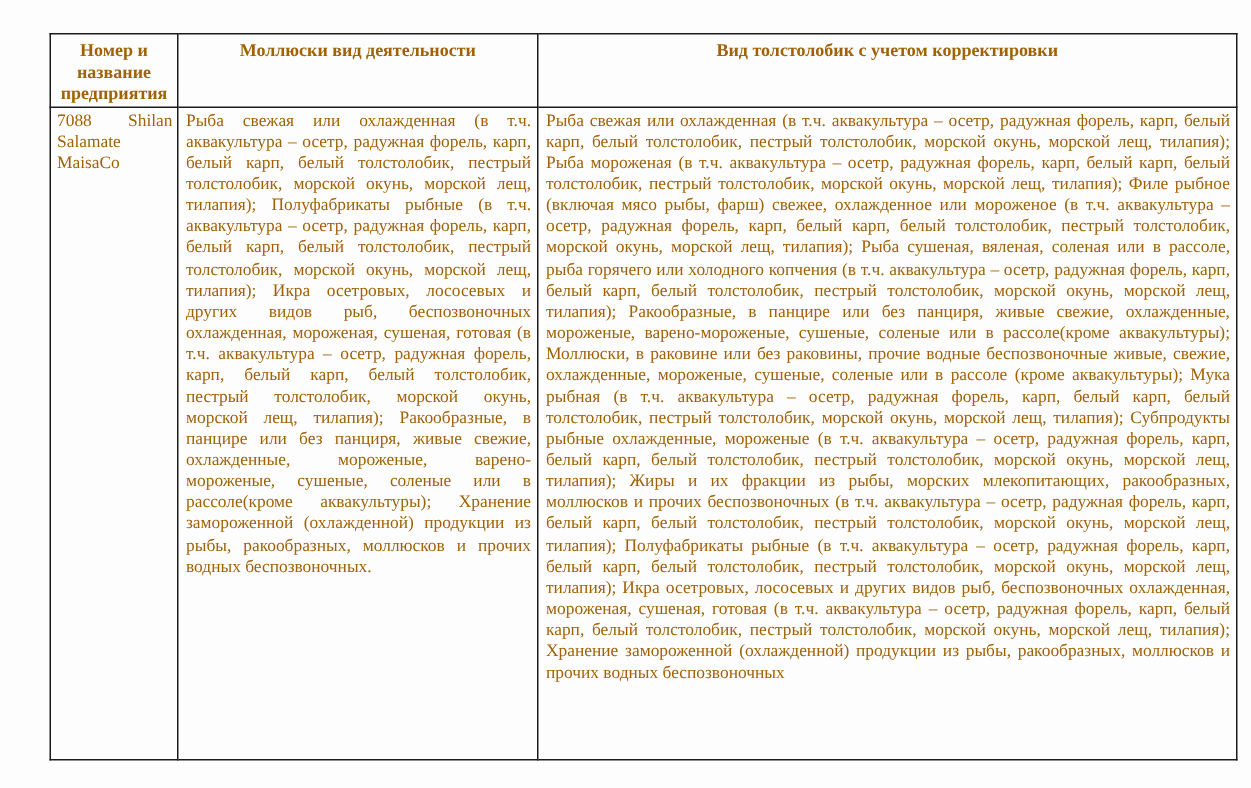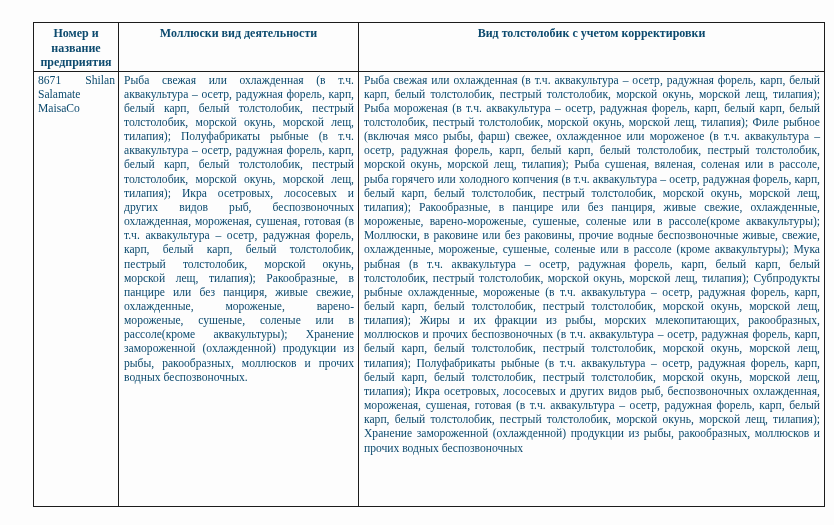--- a/index.html
+++ b/index.html
@@ -6,21 +6,21 @@
     margin: 0;
     padding: 0;
     background: #ffffff;
   }
   .page {
     position: relative;
     width: 834px;
     height: 525px;
     background: #fdfdfd;
     font-family: "Liberation Serif", serif;
-    color: #0c4a6e;
+    color: #a16207;
     overflow: hidden;
   }
   table.activity-table {
     position: absolute;
     left: 33px;
     top: 22px;
     width: 791px;
     border-collapse: collapse;
     table-layout: fixed;
   }
@@ -63,21 +63,21 @@
       <col class="c2">
       <col class="c3">
     </colgroup>
     <tbody>
       <tr class="header-row">
         <th>Номер и название предприятия</th>
         <th>Моллюски вид деятельности</th>
         <th>Вид толстолобик с учетом корректировки</th>
       </tr>
       <tr class="body-row">
-        <td class="enterprise-cell">8671 Shilan Salamate MaisaCo</td>
+        <td class="enterprise-cell">7088 Shilan Salamate MaisaCo</td>
         <td>Рыба свежая или охлажденная (в т.ч. аквакультура – осетр, радужная форель, карп, белый карп, белый толстолобик, пестрый толстолобик, морской окунь, морской лещ, тилапия); Полуфабрикаты рыбные (в т.ч. аквакультура – осетр, радужная форель, карп, белый карп, белый толстолобик, пестрый толстолобик, морской окунь, морской лещ, тилапия); Икра осетровых, лососевых и других видов рыб, беспозвоночных охлажденная, мороженая, сушеная, готовая (в т.ч. аквакультура – осетр, радужная форель, карп, белый карп, белый толстолобик, пестрый толстолобик, морской окунь, морской лещ, тилапия); Ракообразные, в панцире или без панциря, живые свежие, охлажденные, мороженые, варено-мороженые, сушеные, соленые или в рассоле(кроме аквакультуры); Хранение замороженной (охлажденной) продукции из рыбы, ракообразных, моллюсков и прочих водных беспозвоночных.</td>
         <td>
           <span><span>Рыба свежая или охлажденная (в т.ч. аквакультура – осетр, радужная форель, карп, белый карп, белый толстолобик, пестрый толстолобик, морской окунь, морской лещ, тилапия); </span><span class="seg-bold">Рыба мороженая (в т.ч. аквакультура – осетр, радужная форель, карп, белый карп, белый толстолобик, пестрый толстолобик, морской окунь, морской лещ, тилапия); Филе рыбное (включая мясо рыбы, фарш) свежее, охлажденное или мороженое (в т.ч. аквакультура – осетр, радужная форель, карп, белый карп, белый толстолобик, пестрый толстолобик, морской окунь, морской лещ, тилапия); Рыба сушеная, вяленая, соленая или в рассоле, рыба горячего или холодного копчения (в т.ч. аквакультура – осетр, радужная форель, карп, белый карп, белый толстолобик, пестрый толстолобик, морской окунь, морской лещ, тилапия); </span><span>Ракообразные, в панцире или без панциря, живые свежие, охлажденные, мороженые, варено-мороженые, сушеные, соленые или в рассоле(кроме аквакультуры); </span><span class="seg-bold">Моллюски, в раковине или без раковины, прочие водные беспозвоночные живые, свежие, охлажденные, мороженые, сушеные, соленые или в рассоле (кроме аквакультуры); Мука рыбная (в т.ч. аквакультура – осетр, радужная форель, карп, белый карп, белый толстолобик, пестрый толстолобик, морской окунь, морской лещ, тилапия); Субпродукты рыбные охлажденные, мороженые (в т.ч. аквакультура – осетр, радужная форель, карп, белый карп, белый толстолобик, пестрый толстолобик, морской окунь, морской лещ, тилапия); Жиры и их фракции из рыбы, морских млекопитающих, ракообразных, моллюсков и прочих беспозвоночных (в т.ч. аквакультура – осетр, радужная форель, карп, белый карп, белый толстолобик, пестрый толстолобик, морской окунь, морской лещ, тилапия); </span><span>Полуфабрикаты рыбные (в т.ч. аквакультура – осетр, радужная форель, карп, белый карп, белый толстолобик, пестрый толстолобик, морской окунь, морской лещ, тилапия); Икра осетровых, лососевых и других видов рыб, беспозвоночных охлажденная, мороженая, сушеная, готовая (в т.ч. аквакультура – осетр, радужная форель, карп, белый карп, белый толстолобик, пестрый толстолобик, морской окунь, морской лещ, тилапия); Хранение замороженной (охлажденной) продукции из рыбы, ракообразных, моллюсков и прочих водных беспозвоночных</span></span>
         </td>
       </tr>
     </tbody>
   </table>
 </div>
 
 </body></html>

